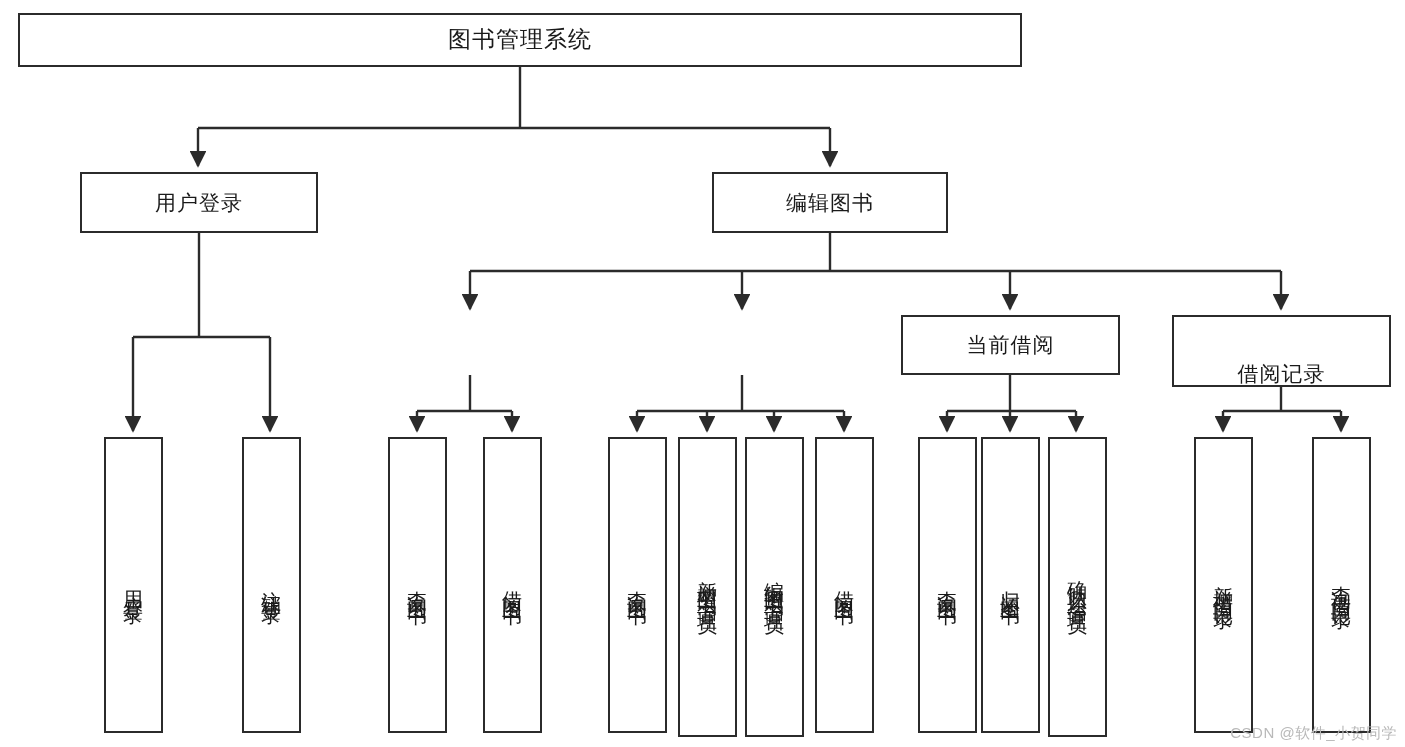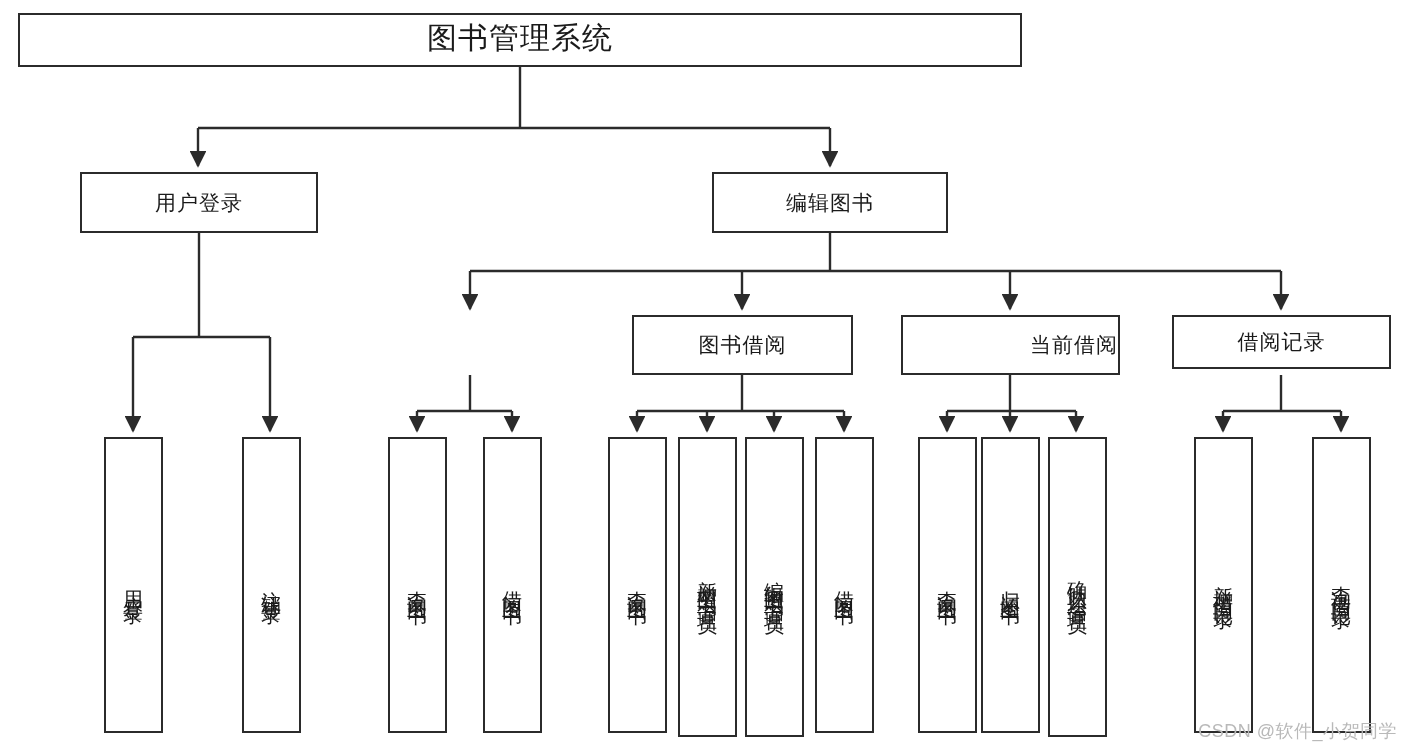--- a/index.html
+++ b/index.html
@@ -35,22 +35,21 @@
     align-items: center;
     justify-content: center;
     color: #1a1a1a;
   }
   .node.horiz {
     font-size: 21px;
     letter-spacing: 1px;
     line-height: 1.1;
   }
   .node.root {
-    font-size: 30px;
-    font-family: Liberation Mono, monospace;
+    font-size: 23px;
   }
   .node.leaf {
     font-size: 20px;
     align-items: flex-start;
     justify-content: center;
     padding-top: 0;
   }
   .vtext {
     writing-mode: vertical-rl;
     text-orientation: upright;
@@ -64,21 +63,21 @@
     width: 100%;
     height: 100%;
     display: flex;
     align-items: center;
     justify-content: center;
   }
   .watermark {
     position: absolute;
     right: 8px;
     bottom: 4px;
-    font-size: 18px;
+    font-size: 15px;
     color: #b9b9b9;
     white-space: nowrap;
     letter-spacing: 0.5px;
   }
 </style>
 </head>
 <body>
 
 <div id="canvas">
 
@@ -136,27 +135,24 @@
     <span>图书管理系统</span>
   </div>
 
   <div class="node horiz" style="left:80px; top:172px; width:238px; height:61px;">
     <span>用户登录</span>
   </div>
   <div class="node horiz" style="left:712px; top:172px; width:236px; height:61px;">
     <span>编辑图书</span>
   </div>
 
-  <div class="node horiz" style="left:632px; top:315px; width:221px; height:60px;">
-    <span>图书借阅</span>
-  </div>
-  <div class="node horiz" style="left:901px; top:315px; width:219px; height:60px;justify-content:flex-end;">
+  <div class="node horiz" style="left:901px; top:315px; width:219px; height:60px;">
     <span>当前借阅</span>
   </div>
-  <div class="node horiz" style="left:1172px; top:315px; width:219px; height:54px;">
+  <div class="node horiz" style="left:1172px; top:315px; width:219px; height:72px;align-items:flex-end;">
     <span>借阅记录</span>
   </div>
 
   <div class="node leaf" style="left:104px; top:437px; width:59px; height:296px;">
     <span class="leaf-inner">
       <span class="vtext">用户登录</span>
     </span>
   </div>
 
   <div class="node leaf" style="left:242px; top:437px; width:59px; height:296px;">

